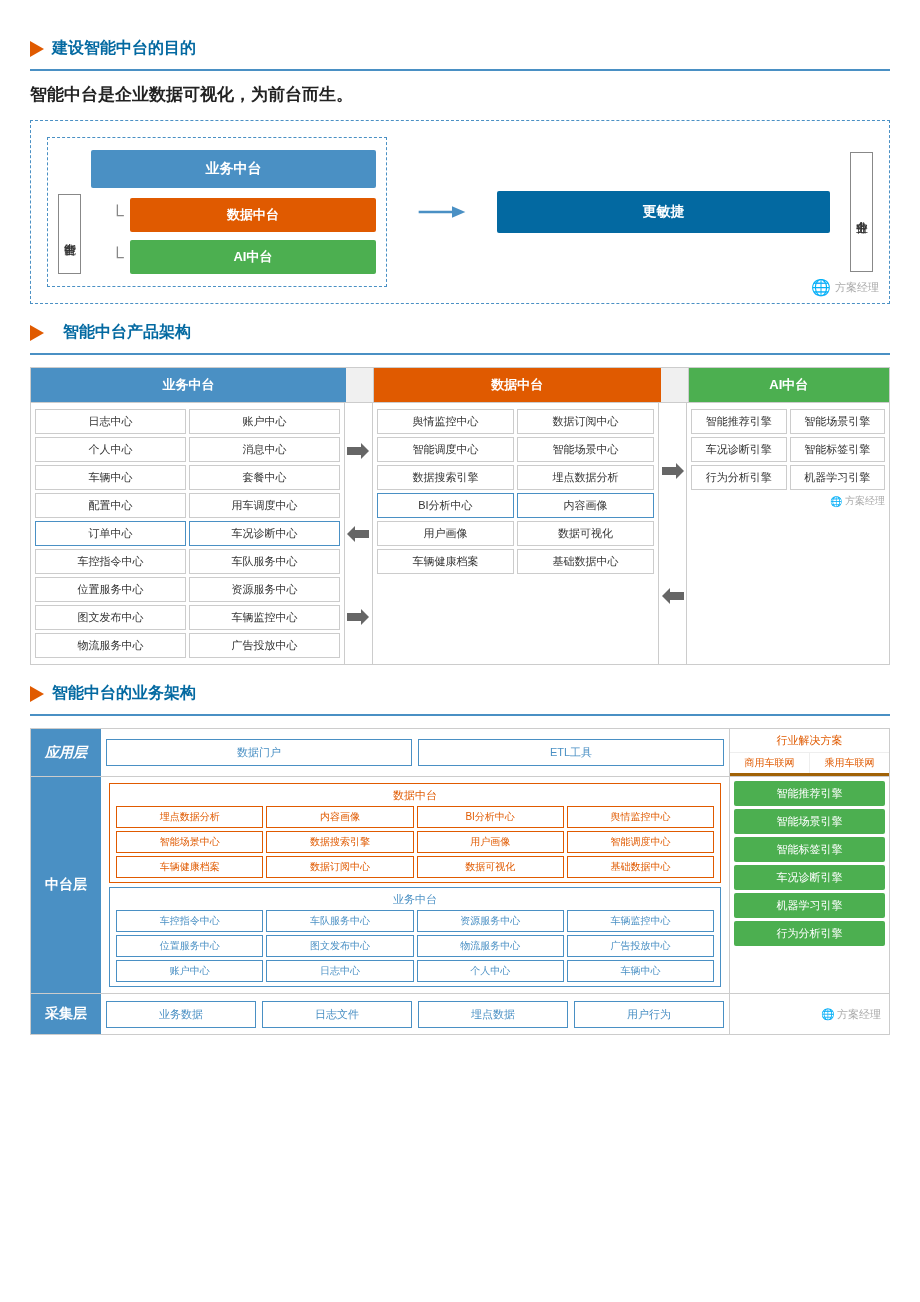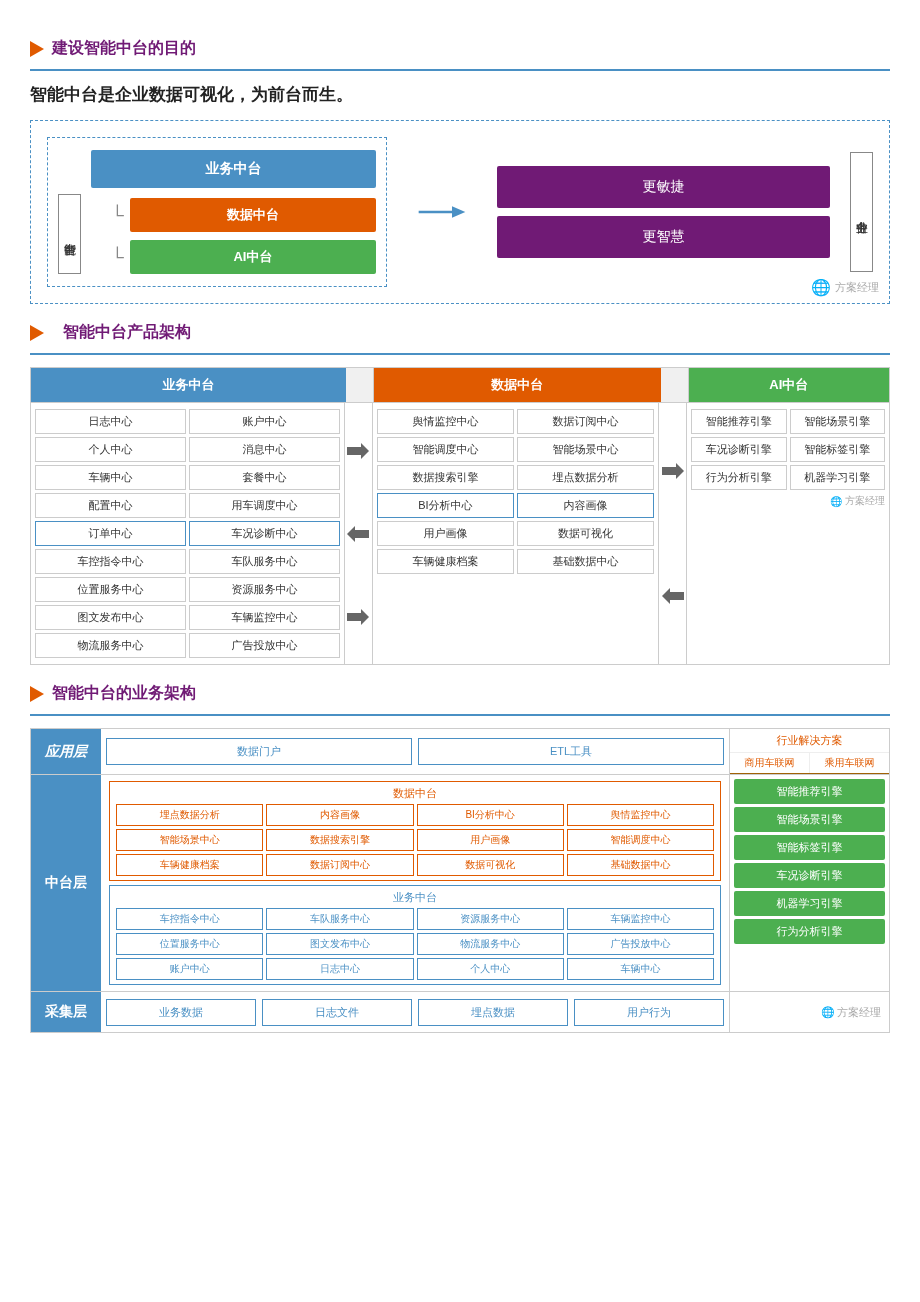--- a/index.html
+++ b/index.html
@@ -23,21 +23,21 @@
     .section-header .triangle {
       width: 0; height: 0;
       border-top: 8px solid transparent;
       border-bottom: 8px solid transparent;
       border-left: 14px solid #e05a00;
       margin-right: 8px;
     }
     .section-header span {
       font-size: 16px;
       font-weight: bold;
-      color: #701a75;
+      color: #0369a1;
     }
 
     .diagram1 {
       border: 1.5px dashed #4a90c4;
       padding: 16px;
       display: flex;
       align-items: center;
       gap: 20px;
       margin-bottom: 18px;
       position: relative;
@@ -121,26 +121,26 @@
     }
 
     .right-boxes {
       display: flex;
       flex-direction: column;
       gap: 8px;
       flex: 1;
     }
 
     .result-box {
-      background: #701a75;
+      background: #0369a1;
       color: #fff;
       text-align: center;
       padding: 12px 20px;
       font-size: 14px;
-      font-weight: normal;
+      font-weight: bold;
       border-radius: 2px;
     }
 
     .vert-label-right {
       writing-mode: vertical-rl;
       text-orientation: upright;
       font-size: 12px;
       color: #333;
       border: 1px solid #888;
       padding: 4px 2px;
@@ -277,21 +277,21 @@
     .d3-right-header {
       text-align: center;
       font-size: 11px;
       color: #e05a00;
       padding: 4px 0;
       border-bottom: 1px solid #eee;
     }
 
     .d3-right-subheaders {
       display: flex;
-      border-bottom: 1px solid #a16207;
+      border-bottom: 3px solid #a16207;
     }
 
     .d3-right-sub {
       flex: 1;
       text-align: center;
       font-size: 10px;
       padding: 3px 0;
       border-right: 1px solid #eee;
       color: #e05a00;
     }
@@ -418,21 +418,20 @@
 
     <div class="arrow-right">
       <svg viewBox="0 0 60 30" xmlns="http://www.w3.org/2000/svg">
         <line x1="2" y1="15" x2="42" y2="15" stroke="#4a90c4" stroke-width="3"></line>
         <polygon points="42,8 58,15 42,22" fill="#4a90c4"></polygon>
       </svg>
     </div>
 
     <div class="right-boxes">
       <div class="result-box">更敏捷</div>
-      <div class="result-box">更智慧</div>
     </div>
 
     <div class="vert-label-right">业务中台</div>
 
     <div class="watermark">
       <span style="font-size:16px;">🌐</span>
       <span>方案经理</span>
     </div>
   </div>
 </div>

